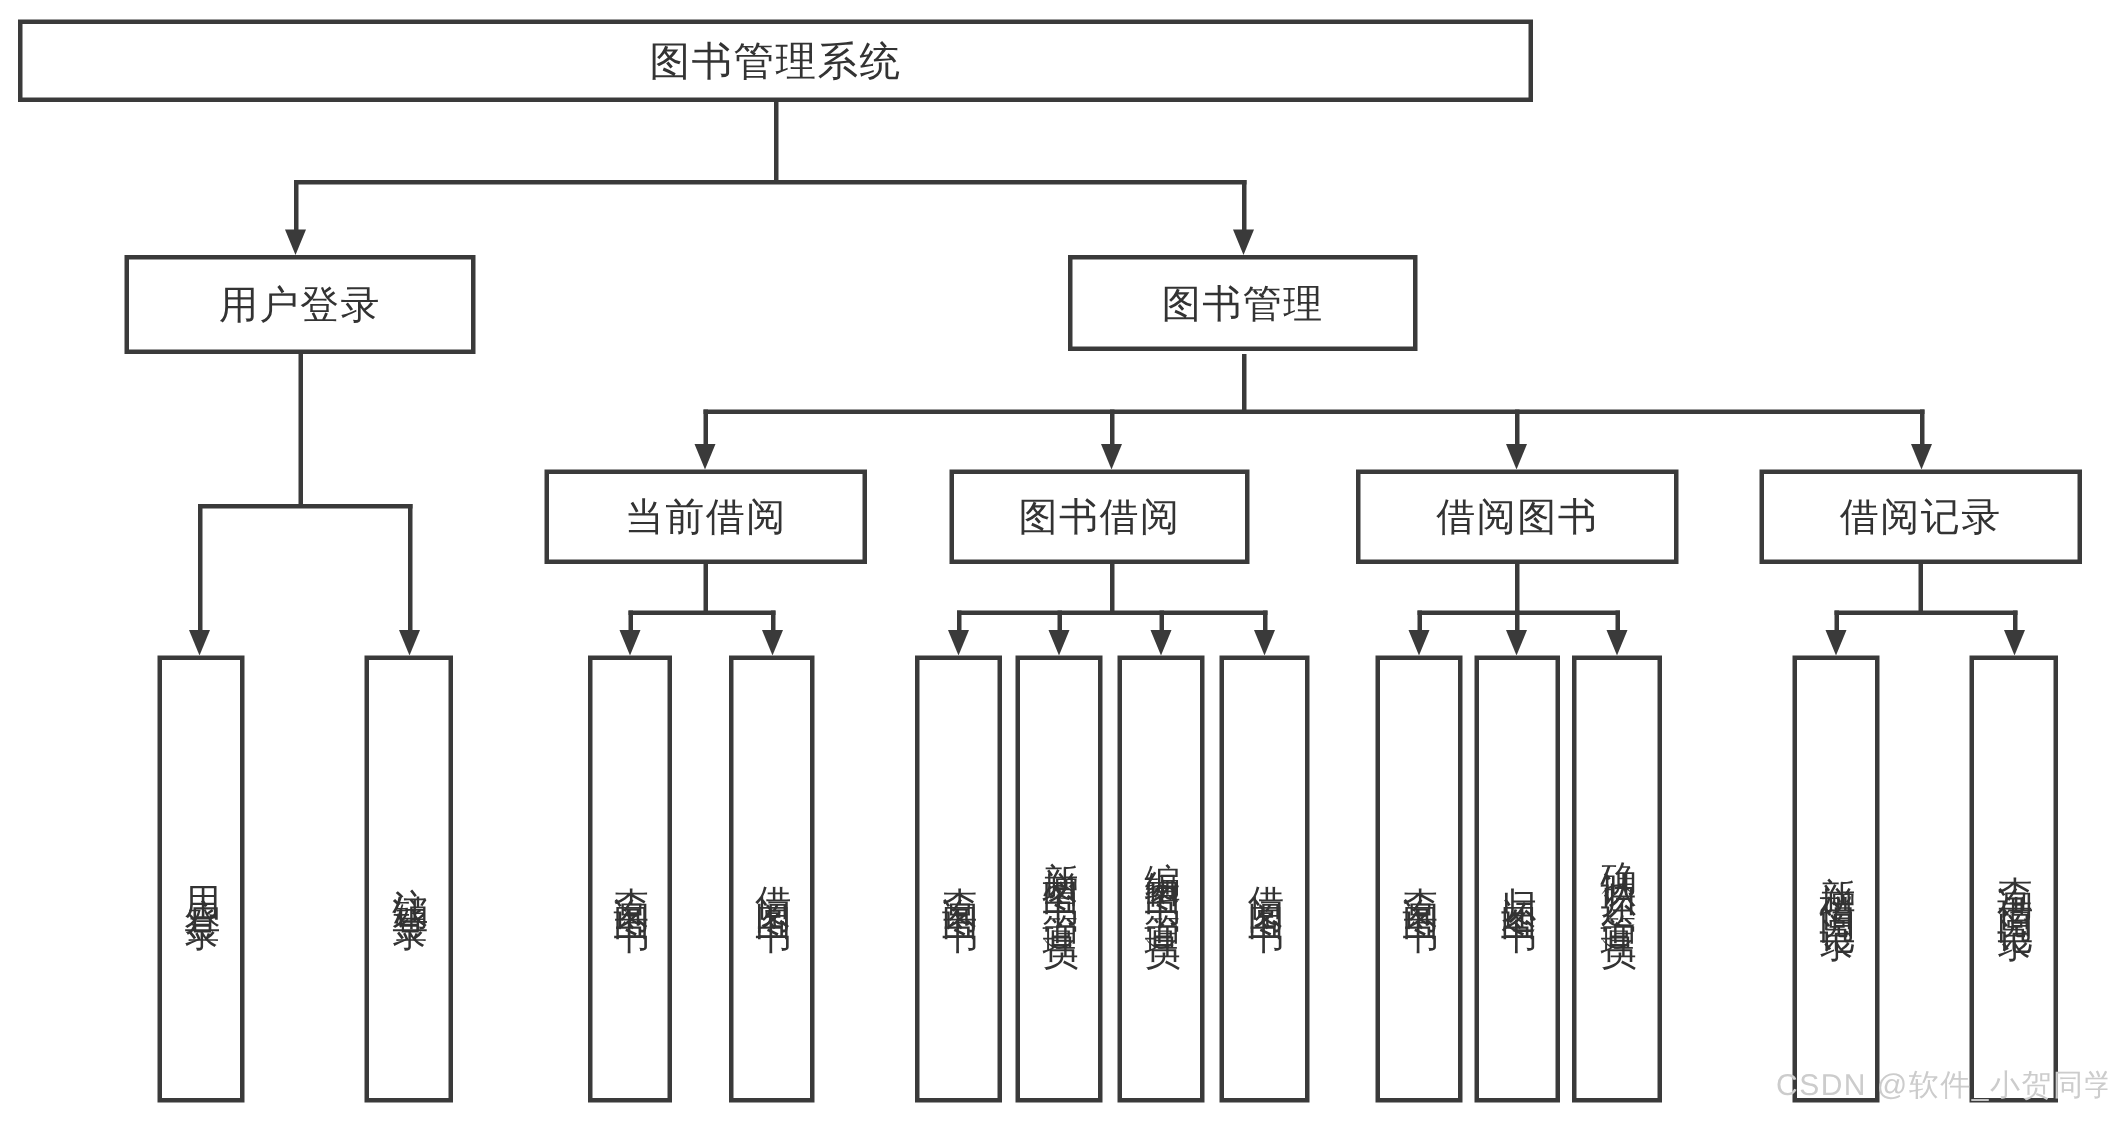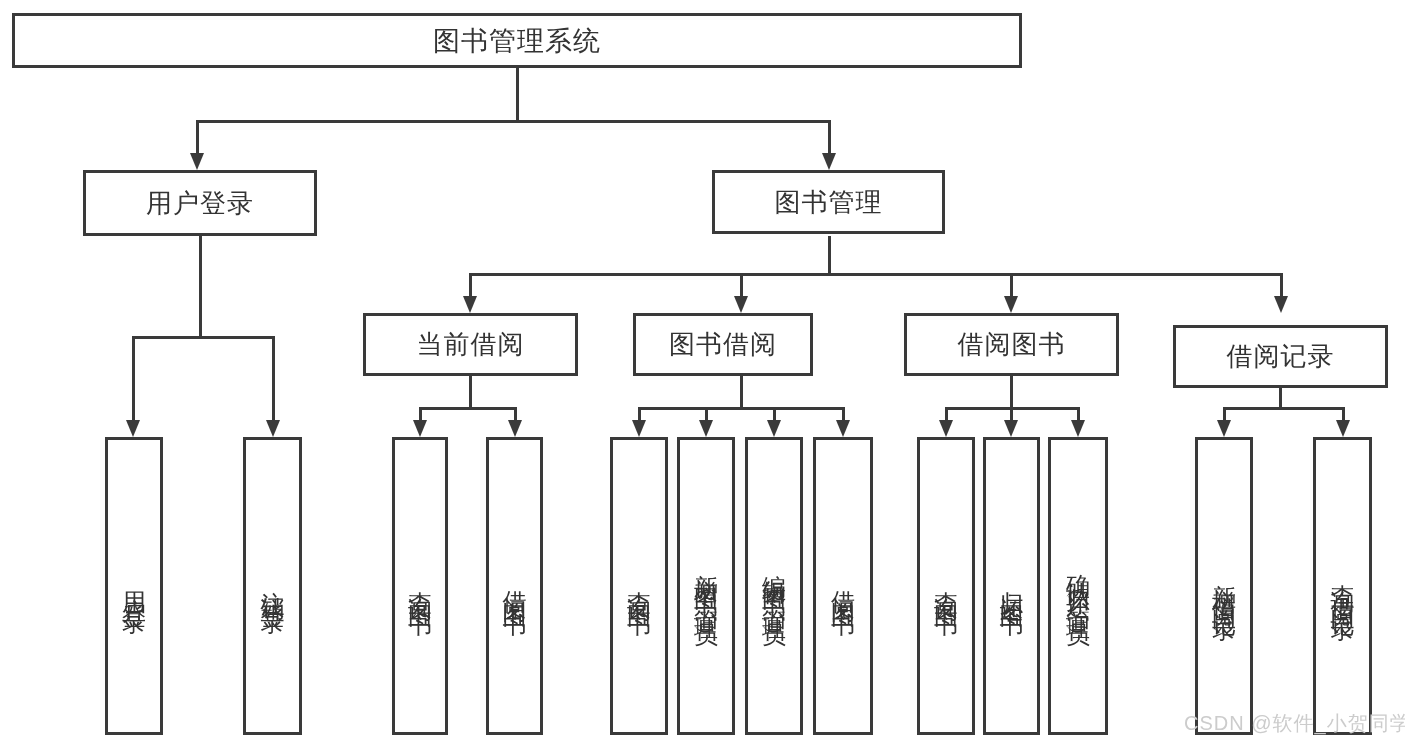--- a/index.html
+++ b/index.html
@@ -137,27 +137,27 @@
   <div class="node" style="left:83px; top:170px; width:234px; height:66px;">
     <span>用户登录</span>
   </div>
   <div class="node" style="left:712px; top:170px; width:233px; height:64px;">
     <span>图书管理</span>
   </div>
 
   <div class="node" style="left:363px; top:313px; width:215px; height:63px;">
     <span>当前借阅</span>
   </div>
-  <div class="node" style="left:633px; top:313px; width:180px; height:63px;align-items:center;">
+  <div class="node" style="left:633px; top:313px; width:200px; height:63px;align-items:center;">
     <span>图书借阅</span>
   </div>
   <div class="node" style="left:904px; top:313px; width:215px; height:63px;">
     <span>借阅图书</span>
   </div>
-  <div class="node" style="left:1173px; top:313px; width:215px; height:63px;margin-top:12px;">
+  <div class="node" style="left:1173px; top:313px; width:215px; height:63px;">
     <span>借阅记录</span>
   </div>
 
   <div class="node vnode" style="left:105px; top:437px; width:58px; height:298px;">
     <span>用户登录</span>
   </div>
   <div class="node vnode" style="left:243px; top:437px; width:59px; height:298px;">
     <span>注销登录</span>
   </div>
 

